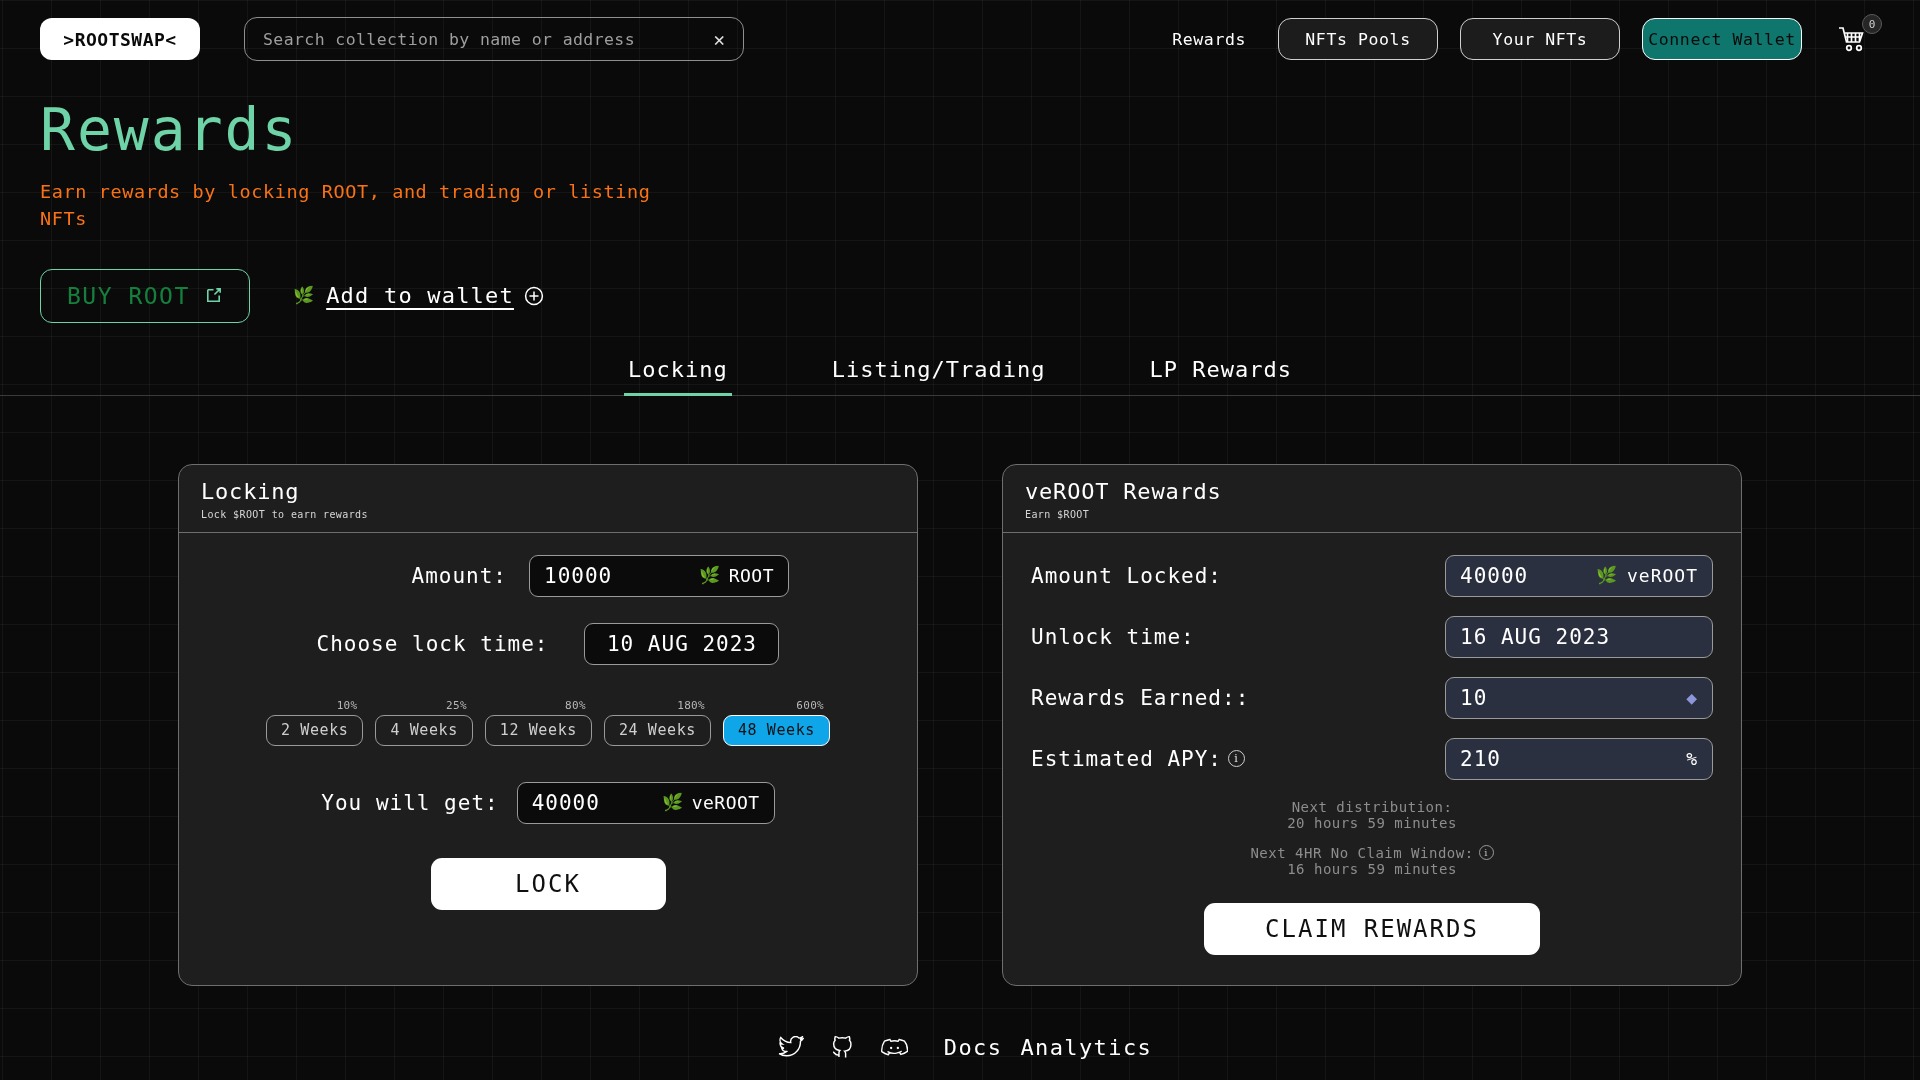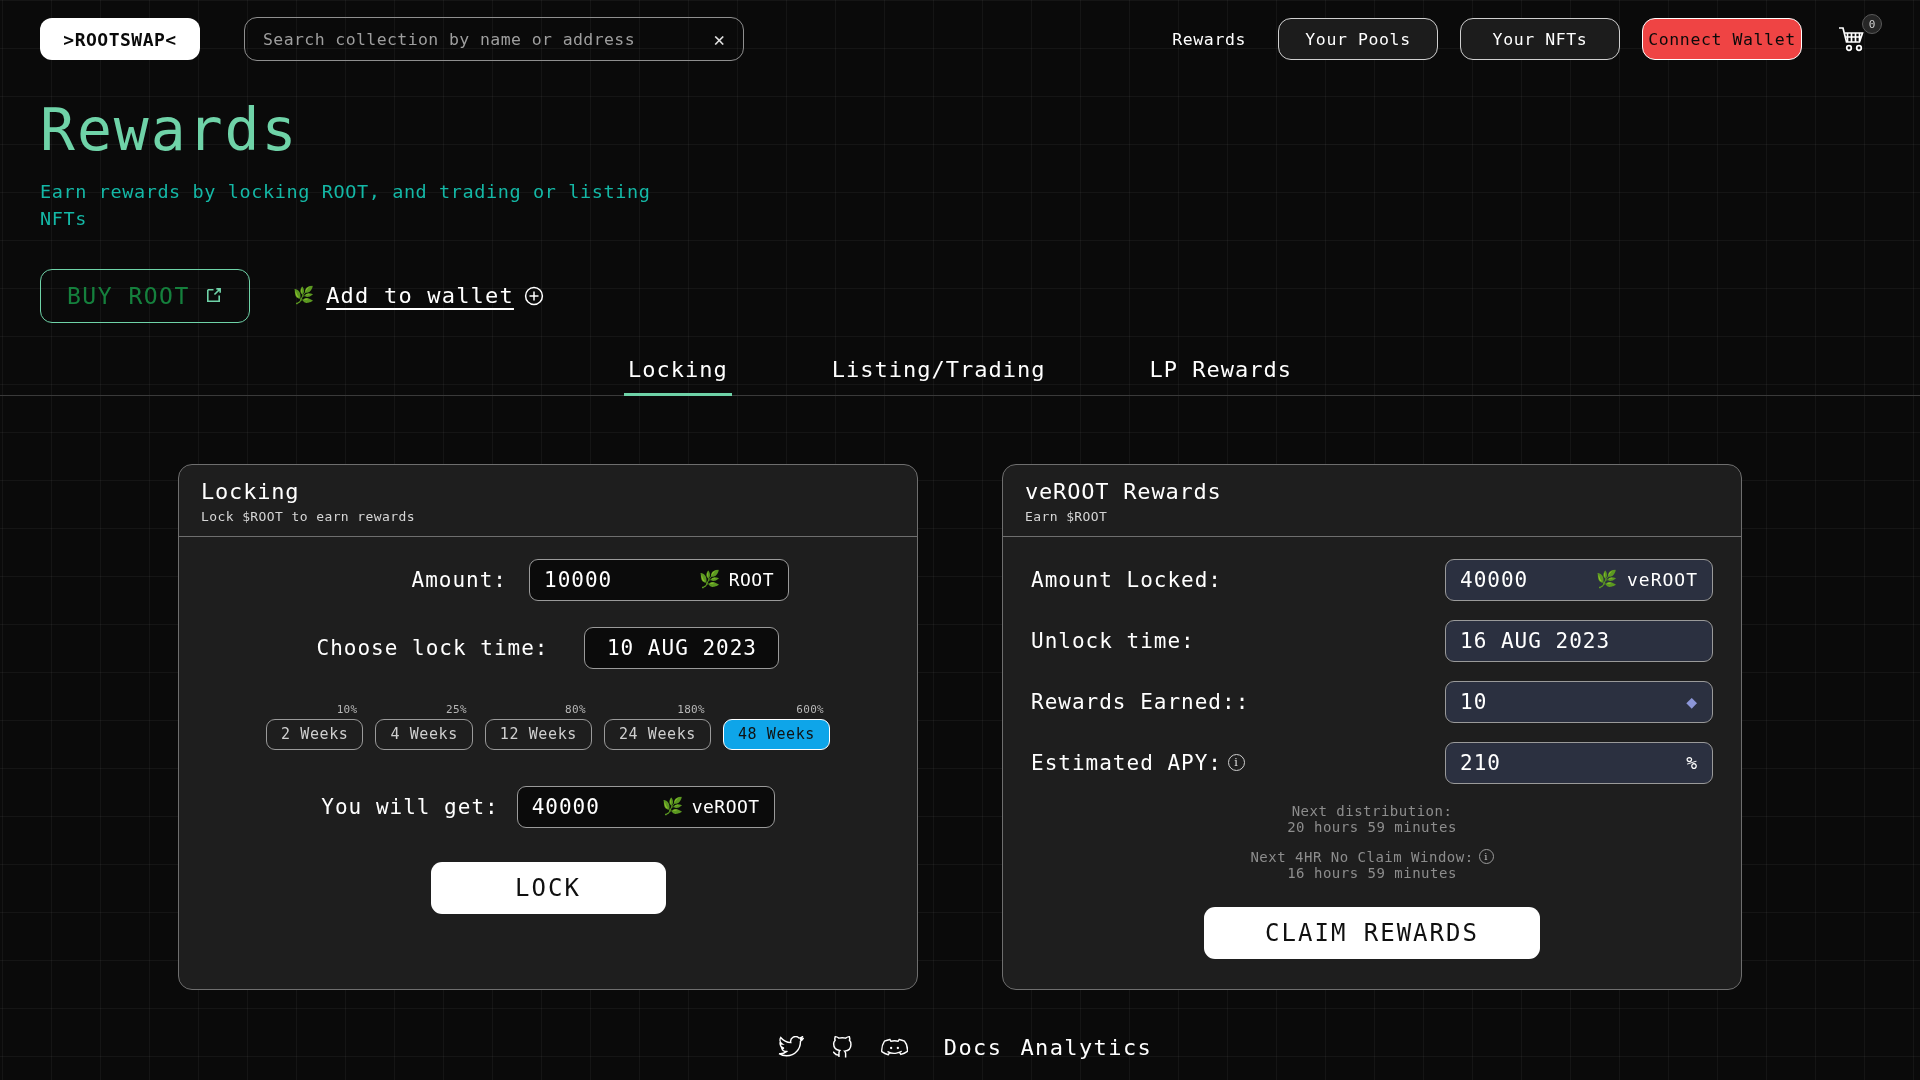--- a/index.html
+++ b/index.html
@@ -101,21 +101,21 @@
     background: #1c1c1c;
     display: flex;
     align-items: center;
     justify-content: center;
     font-size: 16.5px;
     letter-spacing: 0.6px;
     cursor: pointer;
   }
 
   .nav-pill.solid {
-    background: #ef4444;
+    background: #0f766e;
     color: #0a0a0a;
     border-color: #ffffff;
   }
 
   .cart-wrap {
     position: relative;
     width: 46px;
     height: 42px;
     display: flex;
     align-items: center;
@@ -147,21 +147,21 @@
     line-height: 1.05;
     color: #6fd3a8;
     letter-spacing: 2px;
     font-weight: 400;
   }
 
   .page-sub {
     margin-top: 18px;
     font-size: 18.5px;
     line-height: 1.45;
-    color: #14b8a6;
+    color: #f97316;
     letter-spacing: 0.6px;
     max-width: 620px;
   }
 
   .hero-actions {
     margin-top: 36px;
     display: flex;
     align-items: center;
     gap: 44px;
   }
@@ -227,21 +227,21 @@
 
   .card {
     background: #1e1e1e;
     border: 1px solid #6e6e6e;
     border-radius: 14px;
     width: 740px;
   }
 
   .card-head { padding: 14px 22px 12px 22px; border-bottom: 1px solid #6e6e6e; }
   .card-title { font-size: 22px; letter-spacing: 0.8px; }
-  .card-sub { font-size: 13px; color: #d6d6d6; margin-top: 5px; letter-spacing: 0.4px; }
+  .card-sub { font-size: 10px; color: #d6d6d6; margin-top: 5px; letter-spacing: 0.4px; }
 
   .card-body { padding: 22px 28px 30px 28px; }
 
   
   .row {
     display: flex;
     align-items: center;
     margin-bottom: 18px;
   }
   .row-label {
@@ -425,21 +425,21 @@
 <div class="topbar">
   <div class="logo">&gt;ROOTSWAP&lt;</div>
 
   <div class="search-wrap">
     <input class="search-input" type="text" placeholder="Search collection by name or address" value="" style="">
     <span class="search-clear">✕</span>
   </div>
 
   <div class="nav-right">
     <span class="nav-link">Rewards</span>
-    <span class="nav-pill">Your Pools</span>
+    <span class="nav-pill">NFTs Pools</span>
     <span class="nav-pill">Your NFTs</span>
     <span class="nav-pill solid">Connect Wallet</span>
     <span class="cart-wrap">
       <svg width="30" height="27" viewBox="0 0 30 27" fill="none" stroke="#ffffff" stroke-width="1.7">
         <path d="M1 2h4l3.5 14h13l3-9H7"></path>
         <circle cx="11" cy="22" r="2.3"></circle>
         <circle cx="21" cy="22" r="2.3"></circle>
         <path d="M9.5 7v9M13.5 7v9M17.5 7v9M21.5 7v8M8 11h15"></path>
       </svg>
       <span class="cart-badge">0</span>

